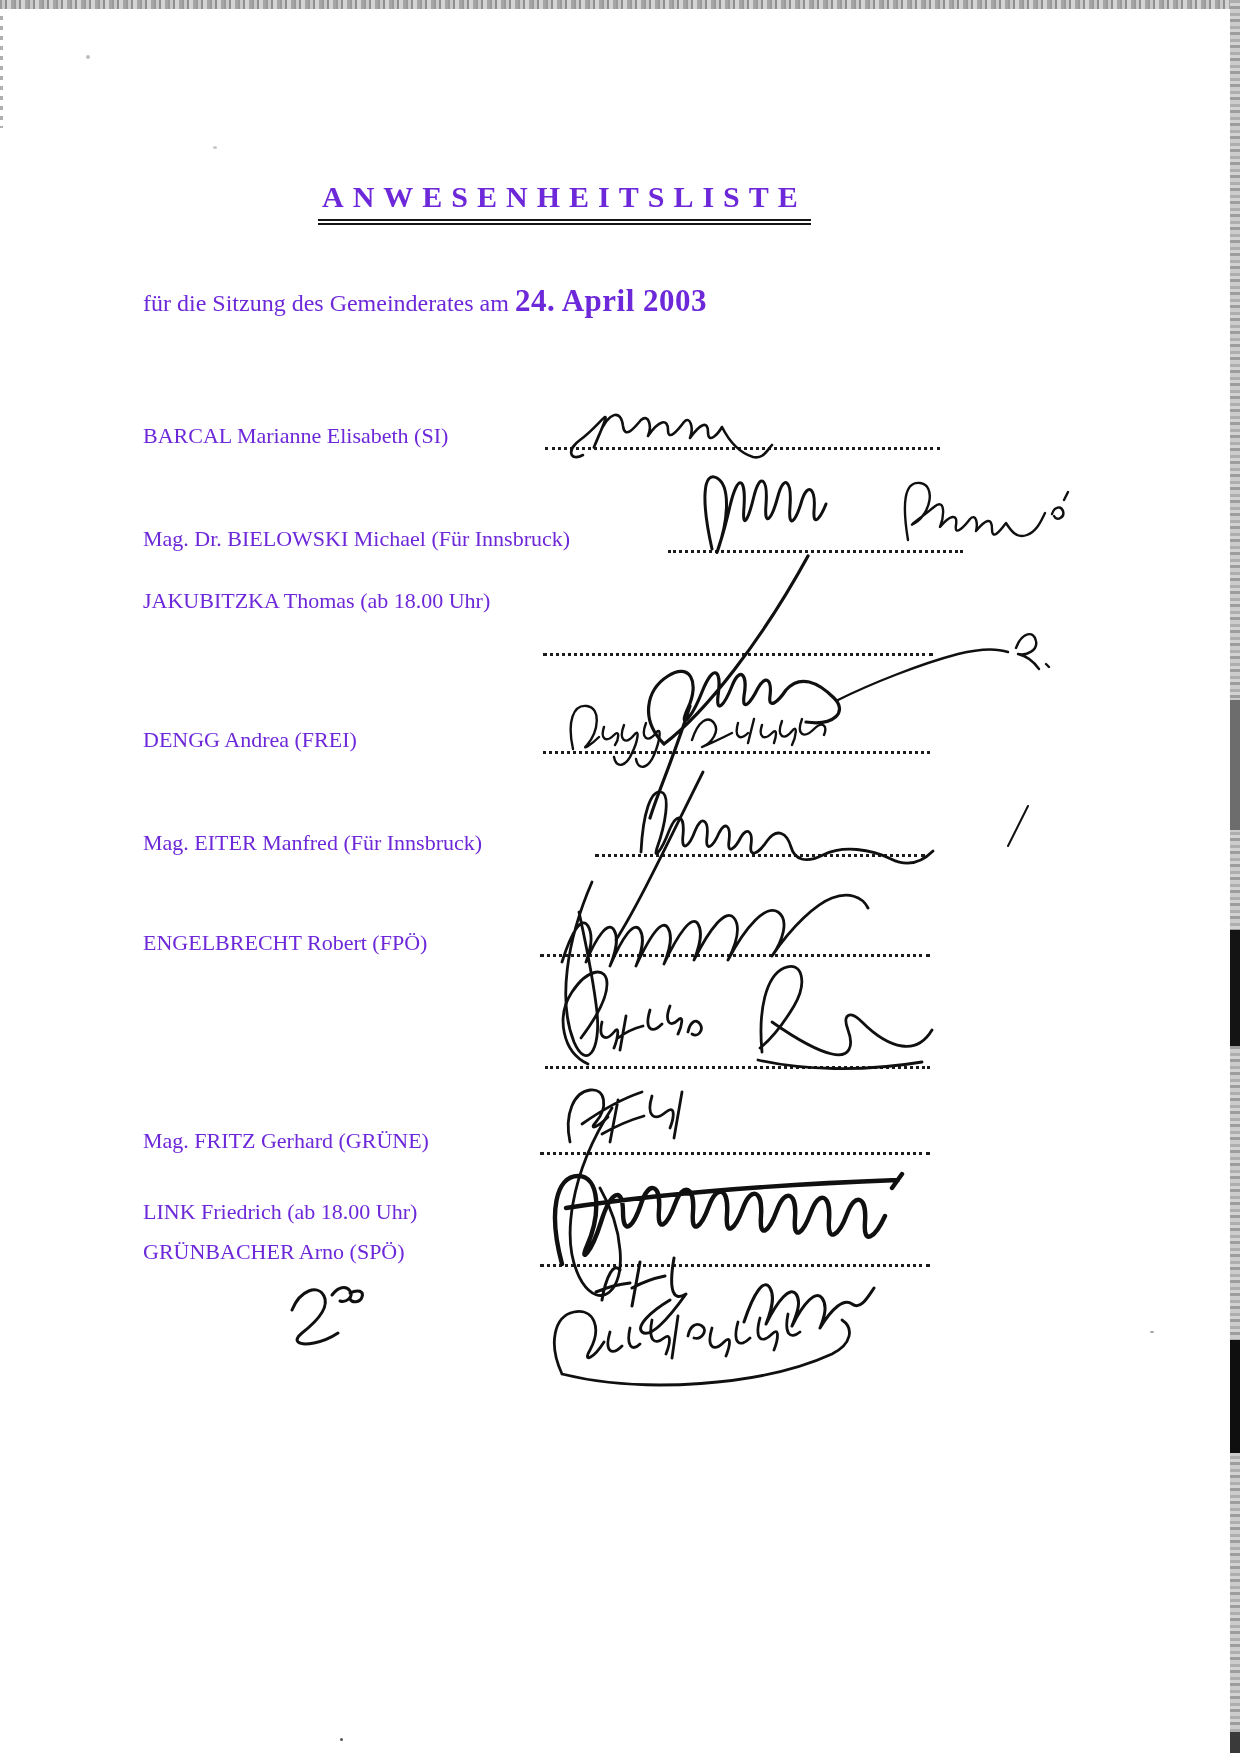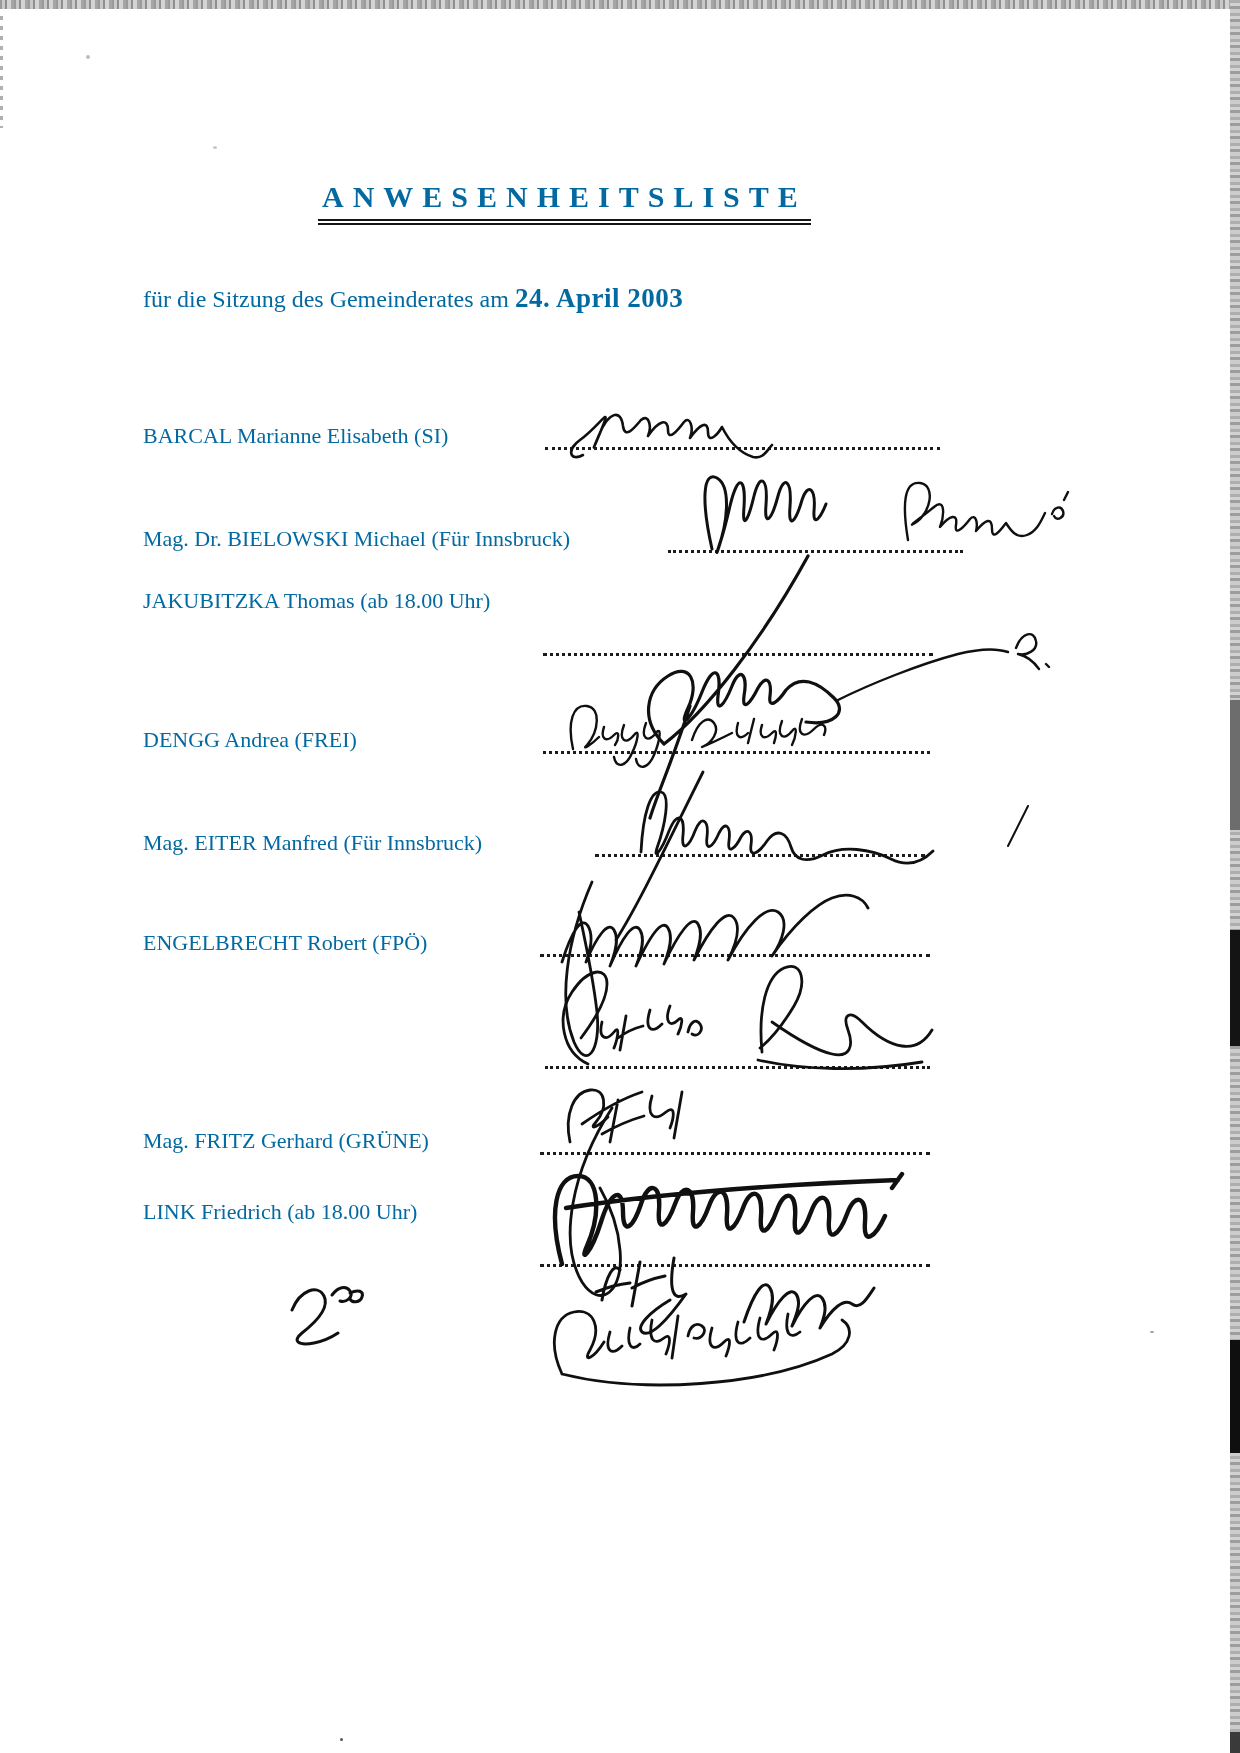--- a/index.html
+++ b/index.html
@@ -3,21 +3,21 @@
 <meta charset="utf-8">
 <style>
   html,body{margin:0;padding:0;background:#e8e8e8;}
   .page{
     position:relative;
     width:1240px;height:1753px;
     margin:0 auto;
     background:#ffffff;
     overflow:hidden;
     font-family:"Liberation Serif","DejaVu Serif",serif;
-    color:#0369a1;
+    color:#6d28d9;
   }
   
   .noise-top{
     position:absolute;top:0;left:0;width:100%;height:9px;
     background:repeating-linear-gradient(90deg,#9a9a9a 0 2px,#c9c9c9 2px 5px,#8f8f8f 5px 7px,#d4d4d4 7px 11px,#a5a5a5 11px 14px);
   }
   .noise-right{
     position:absolute;top:0;right:0;width:10px;height:100%;
     background:repeating-linear-gradient(180deg,#aeaeae 0 3px,#d2d2d2 3px 6px,#9d9d9d 6px 9px,#cccccc 9px 13px);
   }
@@ -37,21 +37,21 @@
   .sp4{left:1150px;top:1331px;width:4px;height:2px;background:#9c9c9c;}
   
   .title{
     position:absolute;left:318px;top:180px;
     font-size:30px;font-weight:bold;letter-spacing:9px;
     padding:0 4px 5px 4px;
     border-bottom:6px double #151515;
     white-space:nowrap;
   }
   .subtitle{position:absolute;left:143px;top:283px;font-size:24px;white-space:nowrap;}
-  .subtitle .date{font-size:27px;font-weight:bold;letter-spacing:.5px;}
+  .subtitle .date{font-size:31px;font-weight:bold;letter-spacing:.5px;}
   .attendee{position:absolute;left:143px;font-size:22px;line-height:40px;white-space:nowrap;}
   .struck:not(:empty){
     text-decoration:line-through;
     text-decoration-thickness:2.5px;
     margin-right:8px;
   }
   .dotline{position:absolute;height:0;border-bottom:3px dotted #1c1c1c;}
   
   .sigs{position:absolute;left:0;top:0;width:1240px;height:1753px;pointer-events:none;}
   .sigs path{fill:none;stroke:#101010;stroke-linecap:round;stroke-linejoin:round;}
@@ -108,20 +108,21 @@
 
   <div class="dotline" style="top:1066px;left:545px;width:385px"></div>
 
   <div class="attendee" style="top:1121px">
     <div><span class="struck"></span><span>Mag. FRITZ Gerhard (GRÜNE)</span></div>
   </div>
   <div class="dotline" style="top:1152px;left:540px;width:390px"></div>
 
   <div class="attendee" style="top:1192px">
     <div><span class="struck"></span><span>LINK Friedrich (ab 18.00 Uhr)</span></div>
+    <div><span class="struck"></span><span>GRÜNBACHER Arno (SPÖ)</span></div>
   </div>
   <div class="dotline" style="top:1264px;left:540px;width:390px"></div>
 
   <svg class="sigs" viewBox="0 0 1240 1753" xmlns="http://www.w3.org/2000/svg">
     <g>
       <path stroke-width="2.6" d="M583,455 C570,462 566,450 580,440 C598,427 610,407 604,423 C597,441 588,461 599,435 C609,411 621,409 623,426 C625,440 635,427 641,420 C649,413 652,427 648,436 C659,420 668,418 668,430 C668,442 678,430 684,422 C690,415 694,428 690,438 C700,424 708,420 708,432 C708,445 718,434 722,427 C727,437 737,452 753,457 C763,459 766,452 772,445"></path>
     </g>
     <g>
       <path stroke-width="3" d="M712,549 C701,500 703,470 717,478 C731,486 728,521 718,549 C714,561 722,541 730,506 C738,472 746,478 744,507 C742,531 748,521 754,496 C760,472 768,478 766,505 C764,529 772,519 778,496 C784,474 792,480 790,507 C788,531 796,521 802,500 C808,482 816,488 814,511 C813,527 820,519 826,504"></path>
       <path stroke-width="2.4" d="M908,540 C902,504 904,481 920,483 C936,485 931,513 915,523 C905,529 922,517 934,507 C946,497 944,517 940,527 C950,515 958,513 956,525 C954,537 964,527 970,519 C976,513 978,523 976,531 C986,519 992,517 992,529 C992,541 1000,531 1006,523 C1011,531 1017,539 1027,535 C1037,531 1041,521 1045,513 M1052,514 c2,-7 9,-9 11,-3 c2,6 -6,11 -9,5 M1064,500 l4,-8"></path>

